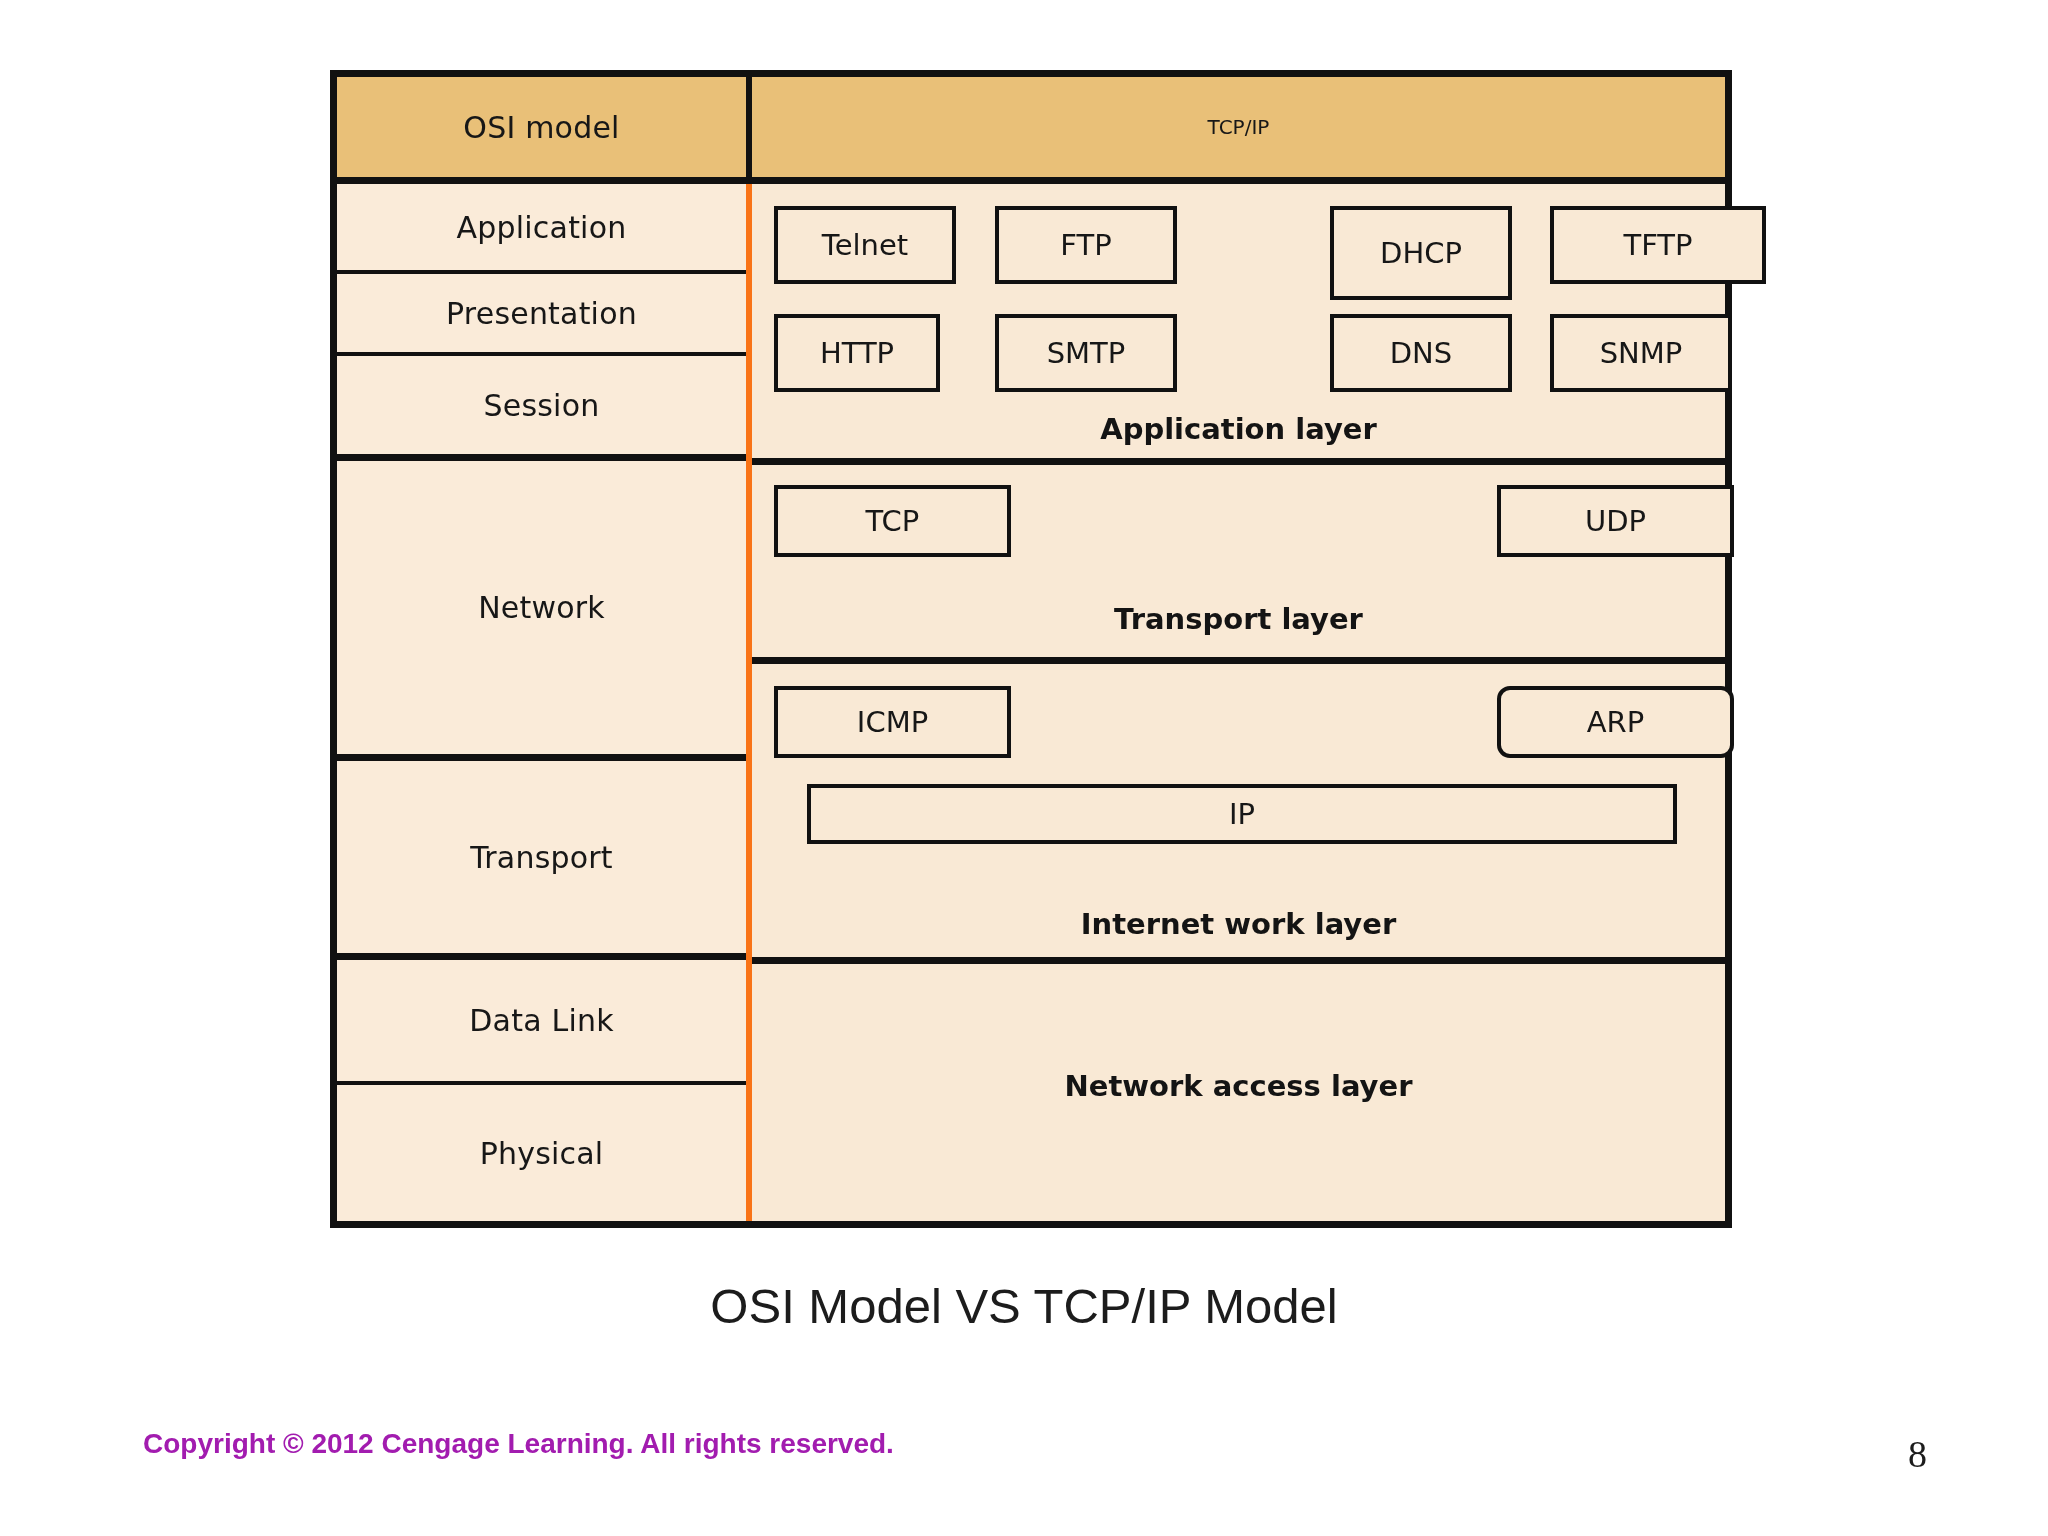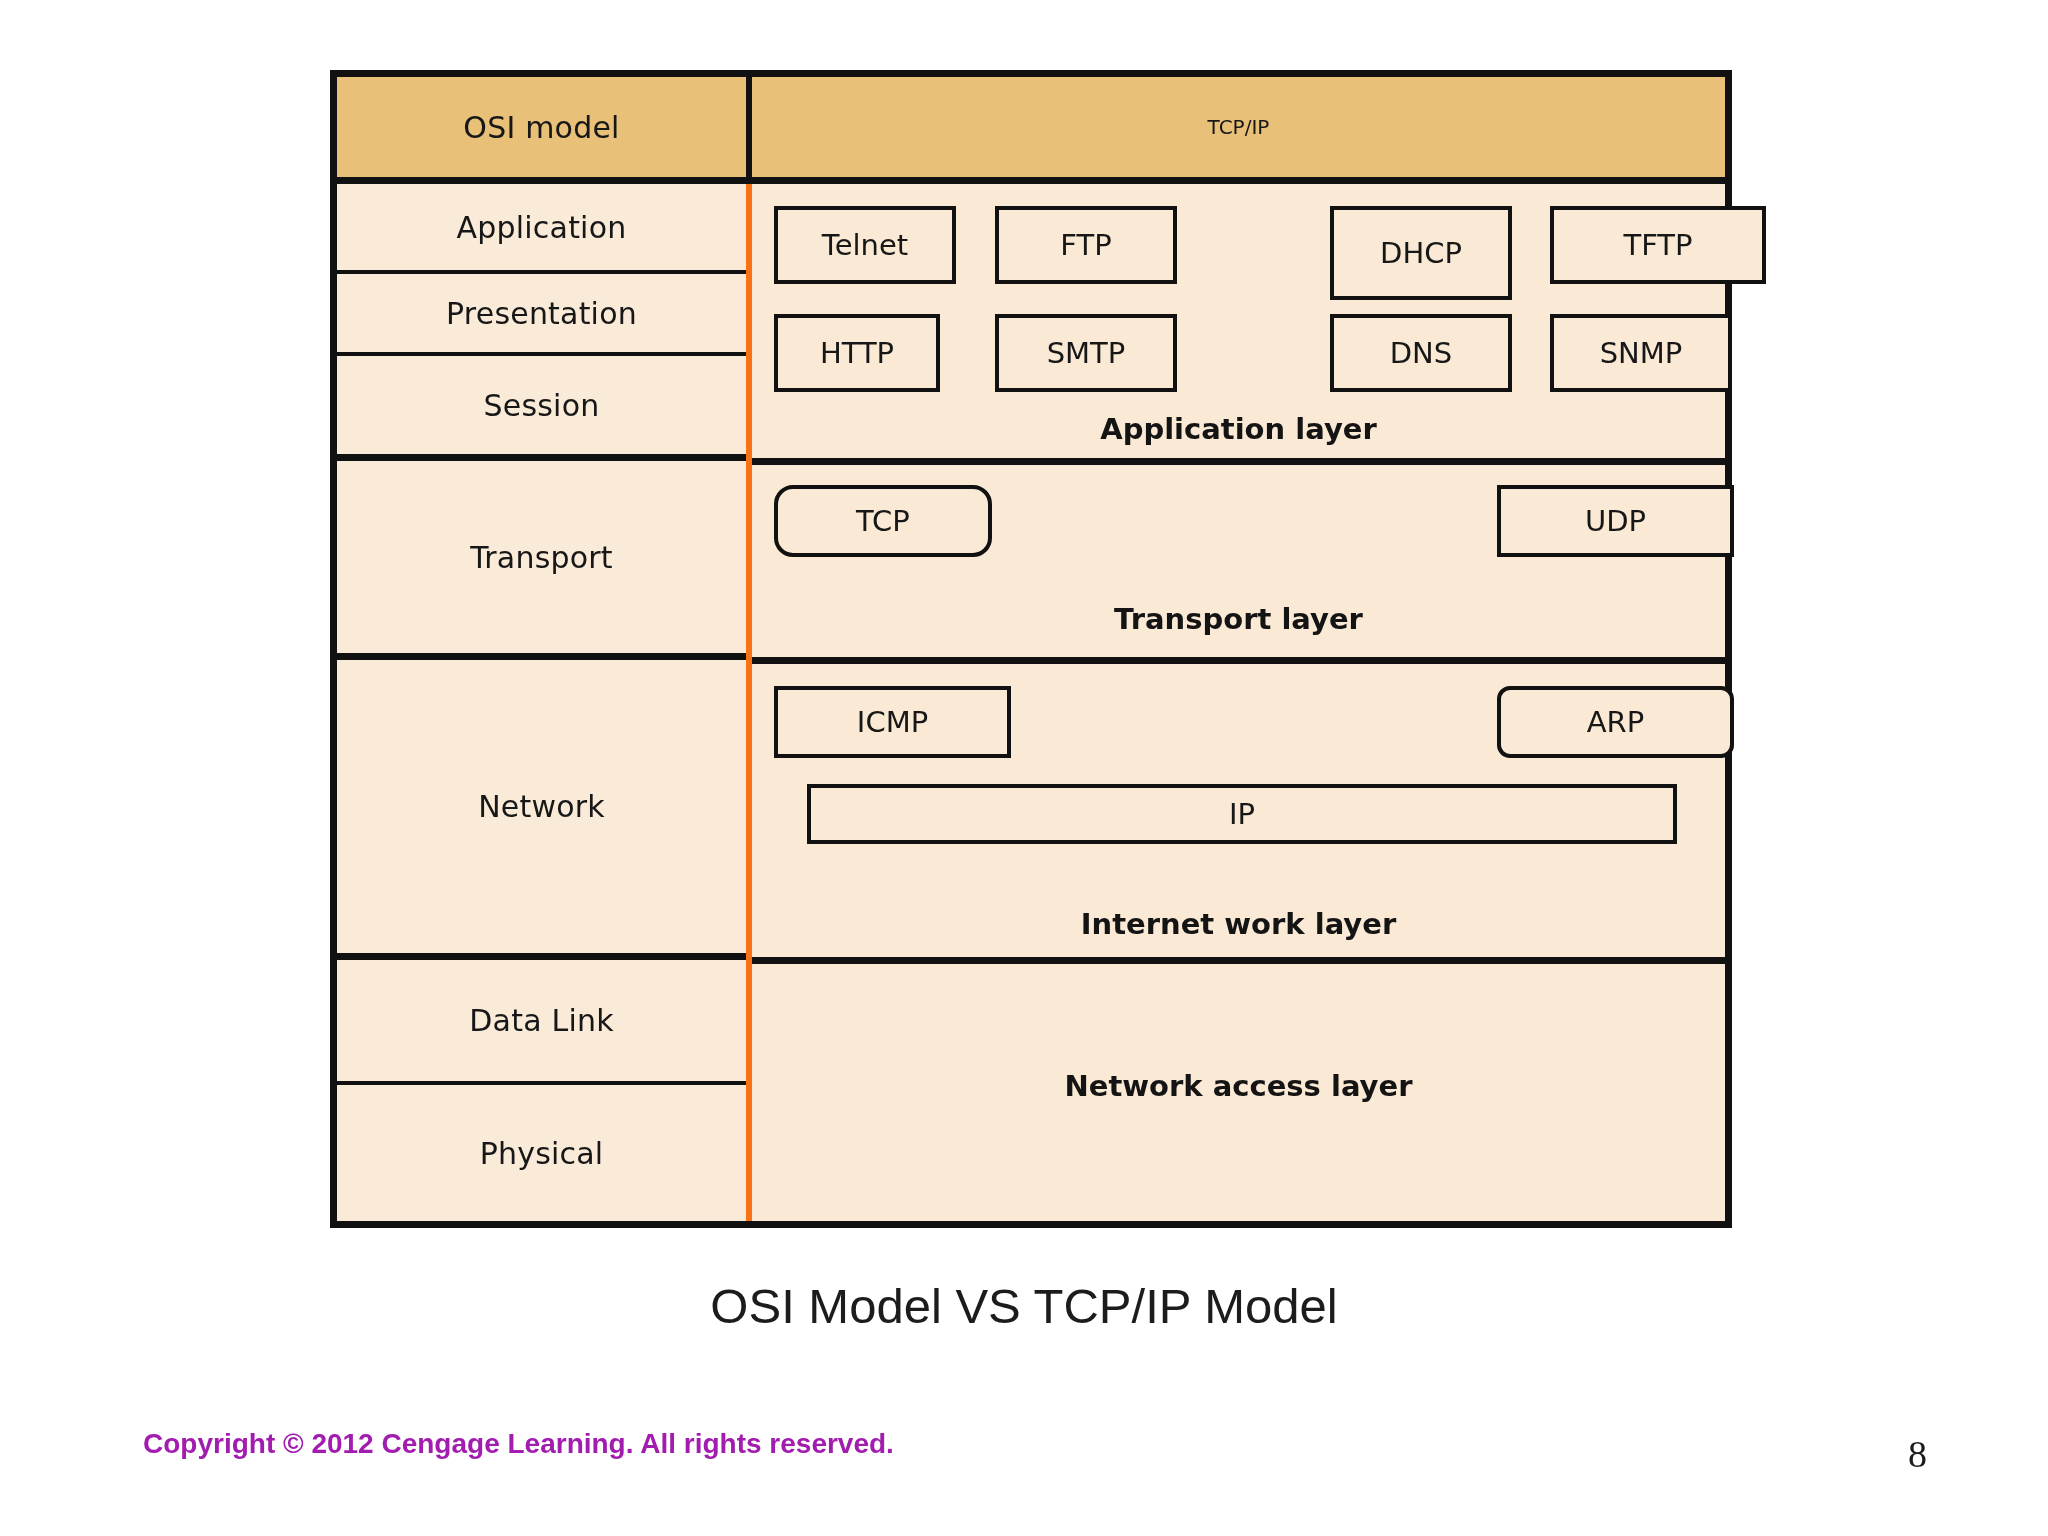--- a/index.html
+++ b/index.html
@@ -189,25 +189,25 @@
     <div id="osi-stack">
       <div class="osi-cell sep-thin" style="height:90px;">
         <span class="osi-label">Application</span>
       </div>
       <div class="osi-cell sep-thin" style="height:82px;">
         <span class="osi-label">Presentation</span>
       </div>
       <div class="osi-cell sep-thick" style="height:105px;">
         <span class="osi-label">Session</span>
       </div>
+      <div class="osi-cell sep-thick" style="height:300px;">
+        <span class="osi-label">Network</span>
+      </div>
       <div class="osi-cell sep-thick" style="height:199px;">
         <span class="osi-label">Transport</span>
-      </div>
-      <div class="osi-cell sep-thick" style="height:300px;">
-        <span class="osi-label">Network</span>
       </div>
       <div class="osi-cell sep-thin" style="height:125px;">
         <span class="osi-label">Data Link</span>
       </div>
       <div class="osi-cell" style="flex:1 1 auto;">
         <span class="osi-label">Physical</span>
       </div>
     </div>
 
     <div id="tcp-stack">
@@ -236,21 +236,21 @@
           <span>DNS</span>
         </div>
         <div class="pbox" style="left:798px; top:130px; width:182px; height:78px;">
           <span>SNMP</span>
         </div>
 
         <div class="panel-title" style="top:228px;">Application layer</div>
       </div>
 
       <div class="tcp-panel sep-thick" style="height:199px;">
-        <div class="pbox" style="left:22px; top:20px; width:218px; height:72px;border-radius:19px;">
+        <div class="pbox" style="left:22px; top:20px; width:237px; height:72px;">
           <span>TCP</span>
         </div>
         <div class="pbox" style="left:745px; top:20px; width:237px; height:72px;">
           <span>UDP</span>
         </div>
         <div class="panel-title" style="top:137px;">Transport layer</div>
       </div>
 
       <div class="tcp-panel sep-thick" style="height:300px;">
         <div class="pbox" style="left:22px; top:22px; width:237px; height:72px;">

